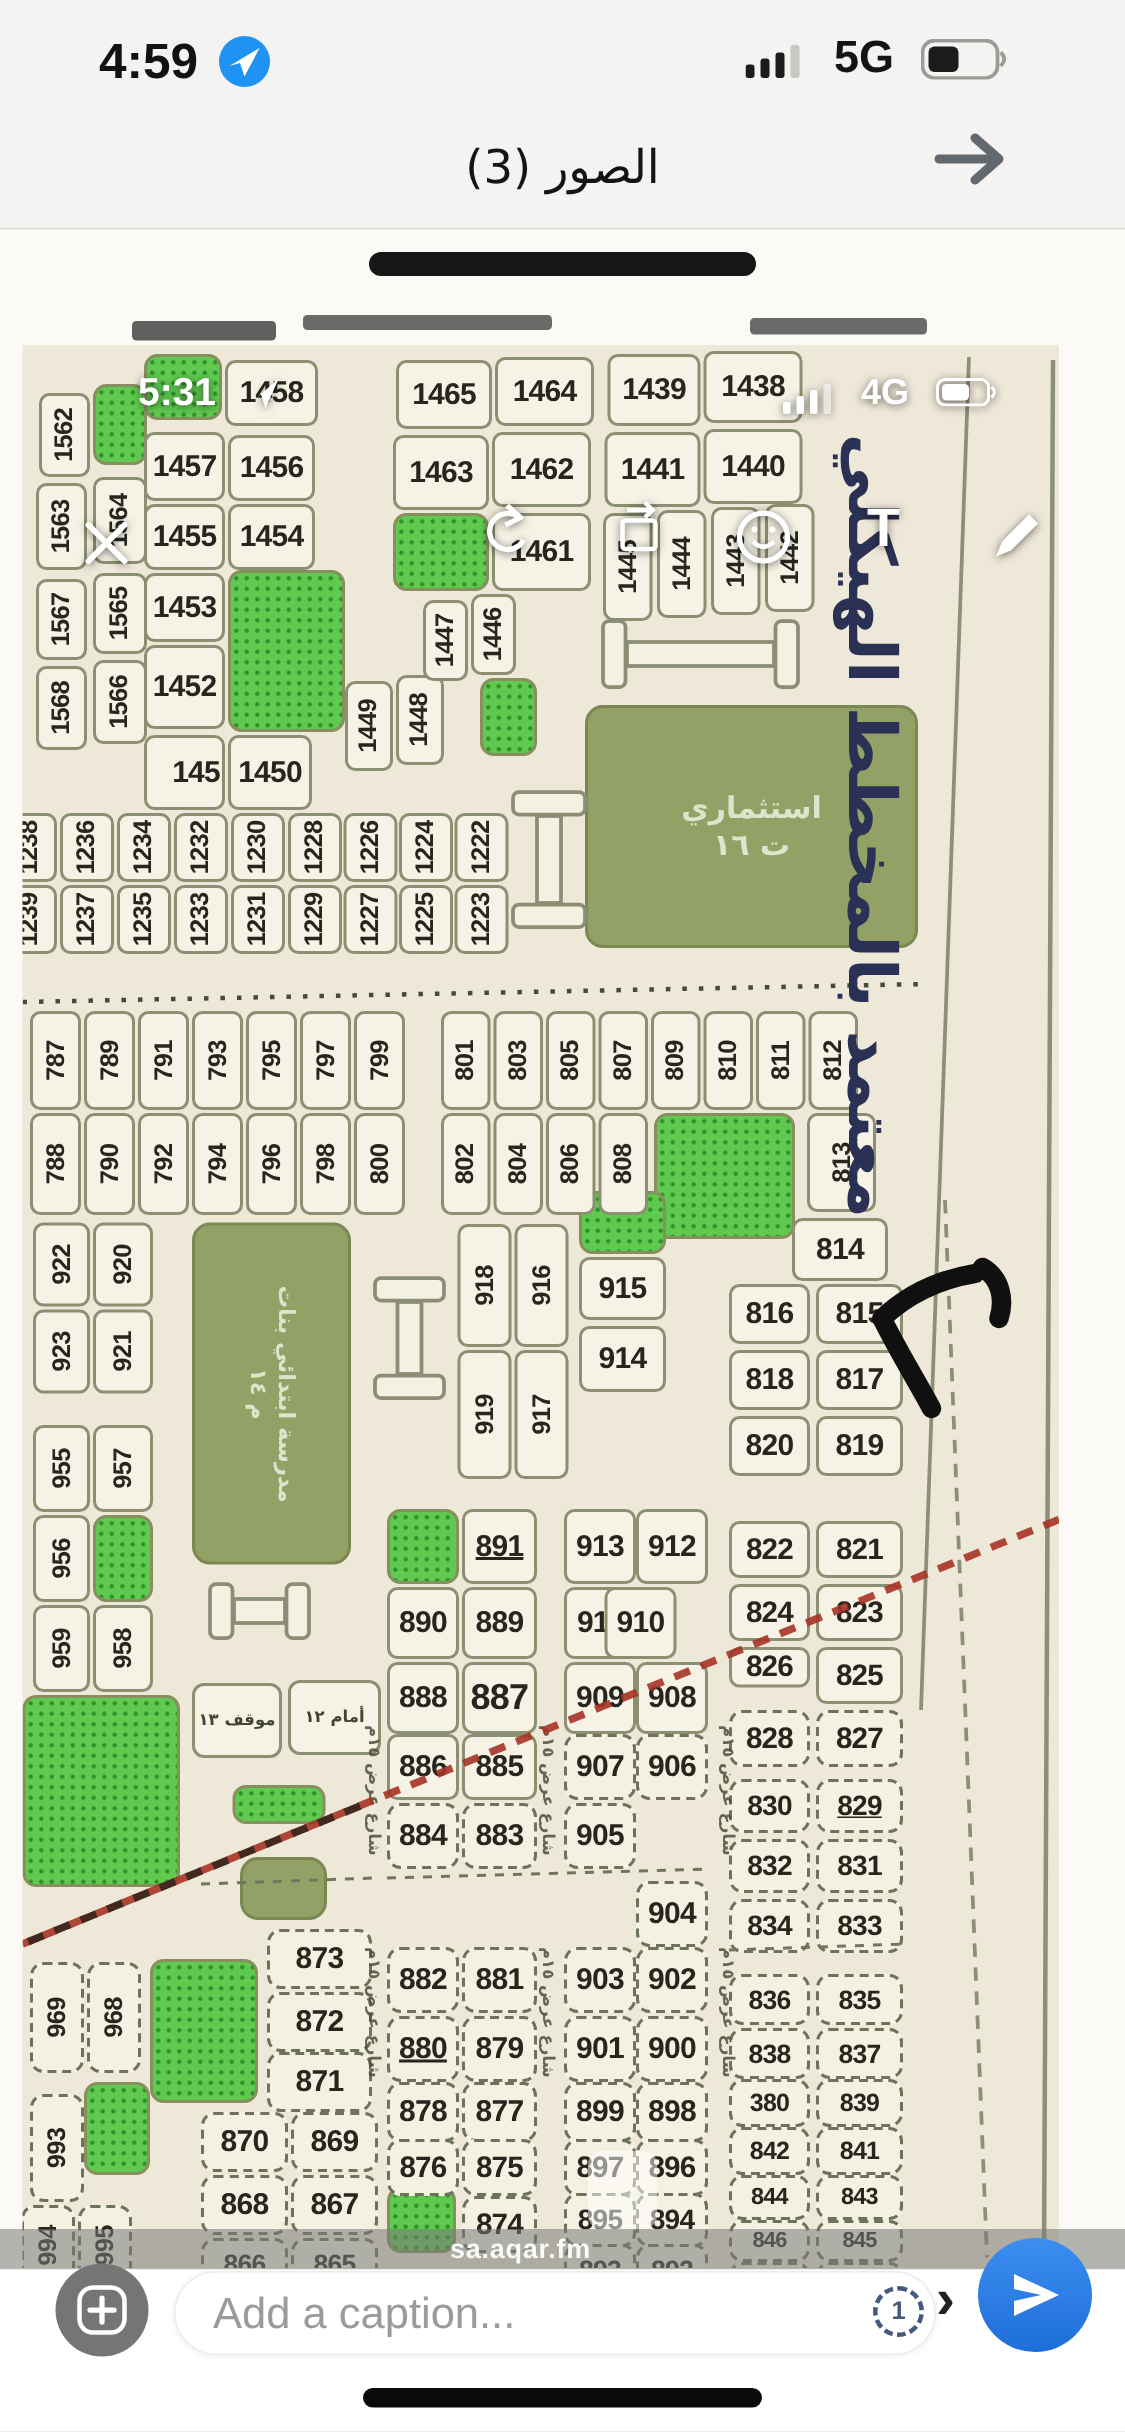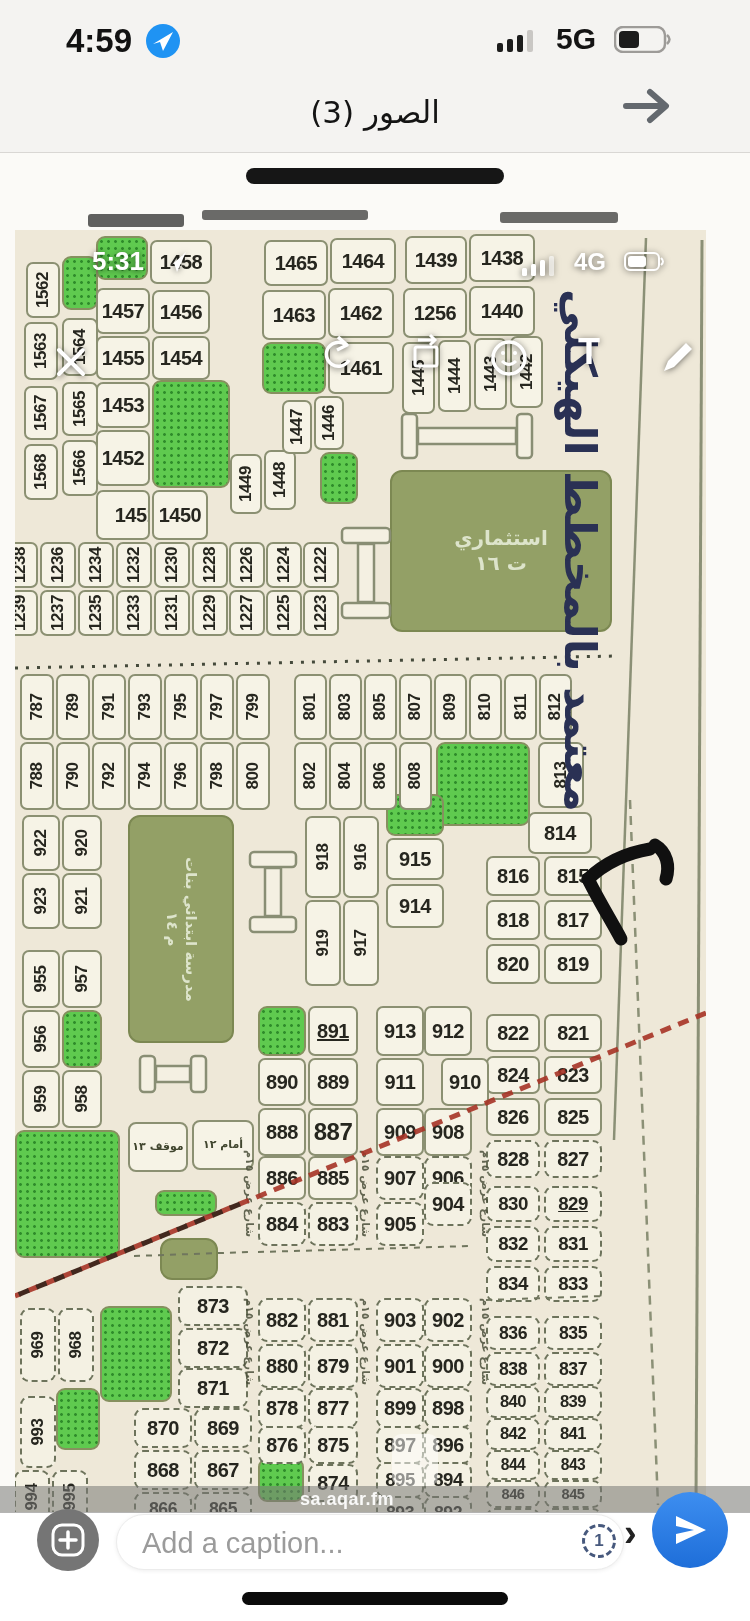--- a/index.html
+++ b/index.html
@@ -195,21 +195,21 @@
       <div class="plot" style="position: absolute; left: 313px; top: 112px; width: 66px; height: 52px;">
         <span style="font-size: 20px;">1461</span>
       </div>
       <div class="plot" style="position: absolute; left: 390px; top: 6px; width: 62px; height: 48px;">
         <span style="font-size: 20px;">1439</span>
       </div>
       <div class="plot" style="position: absolute; left: 454px; top: 4px; width: 66px; height: 48px;">
         <span style="font-size: 20px;">1438</span>
       </div>
       <div class="plot" style="position: absolute; left: 388px; top: 58px; width: 64px; height: 50px;">
-        <span style="font-size: 20px;">1256</span>
+        <span style="font-size: 20px;">1441</span>
       </div>
       <div class="plot" style="position: absolute; left: 454px; top: 56px; width: 66px; height: 50px;">
         <span style="font-size: 20px;">1440</span>
       </div>
       <div class="plot" style="position: absolute; left: 387px; top: 112px; width: 33px; height: 72px;">
         <span class="rot" style="font-size: 17px;">1445</span>
       </div>
       <div class="plot" style="position: absolute; left: 423px; top: 110px; width: 33px; height: 72px;">
         <span class="rot" style="font-size: 17px;">1444</span>
       </div>
@@ -380,21 +380,21 @@
       </div>
       <div class="plot" style="position: absolute; left: 529px; top: 784px; width: 58px; height: 38px;">
         <span style="font-size: 19.76px;">821</span>
       </div>
       <div class="plot" style="position: absolute; left: 471px; top: 826px; width: 54px; height: 38px;">
         <span style="font-size: 19.76px;">824</span>
       </div>
       <div class="plot" style="position: absolute; left: 529px; top: 826px; width: 58px; height: 38px;">
         <span style="font-size: 19.76px;">823</span>
       </div>
-      <div class="plot" style="position: absolute; left: 471px; top: 868px; width: 54px; height: 38px;">
+      <div class="plot" style="position: absolute; left: 471px; top: 868px; width: 54px; height: 27px;">
         <span style="font-size: 19.76px;">826</span>
       </div>
       <div class="plot" style="position: absolute; left: 529px; top: 868px; width: 58px; height: 38px;">
         <span style="font-size: 19.76px;">825</span>
       </div>
       <div class="plot pd" style="position: absolute; left: 471px; top: 910px; width: 54px; height: 38px;">
         <span style="font-size: 19.76px;">828</span>
       </div>
       <div class="plot pd" style="position: absolute; left: 529px; top: 910px; width: 58px; height: 38px;">
         <span style="font-size: 19.76px;">827</span>
@@ -423,21 +423,21 @@
       <div class="plot pd" style="position: absolute; left: 529px; top: 1086px; width: 58px; height: 34px;">
         <span style="font-size: 17.68px;">835</span>
       </div>
       <div class="plot pd" style="position: absolute; left: 471px; top: 1122px; width: 54px; height: 34px;">
         <span style="font-size: 17.68px;">838</span>
       </div>
       <div class="plot pd" style="position: absolute; left: 529px; top: 1122px; width: 58px; height: 34px;">
         <span style="font-size: 17.68px;">837</span>
       </div>
       <div class="plot pd" style="position: absolute; left: 471px; top: 1156px; width: 54px; height: 32px;">
-        <span style="font-size: 16.64px;">840</span>
+        <span style="font-size: 16.64px;">380</span>
       </div>
       <div class="plot pd" style="position: absolute; left: 529px; top: 1156px; width: 58px; height: 32px;">
         <span style="font-size: 16.64px;">839</span>
       </div>
       <div class="plot pd" style="position: absolute; left: 471px; top: 1188px; width: 54px; height: 32px;">
         <span style="font-size: 16.64px;">842</span>
       </div>
       <div class="plot pd" style="position: absolute; left: 529px; top: 1188px; width: 58px; height: 32px;">
         <span style="font-size: 16.64px;">841</span>
       </div>
@@ -526,21 +526,21 @@
       </div>
       <div class="plot pd" style="position: absolute; left: 293px; top: 972px; width: 50px; height: 44px;">
         <span style="font-size: 20px;">883</span>
       </div>
       <div class="plot pd" style="position: absolute; left: 243px; top: 1068px; width: 48px; height: 44px;">
         <span style="font-size: 20px;">882</span>
       </div>
       <div class="plot pd" style="position: absolute; left: 293px; top: 1068px; width: 50px; height: 44px;">
         <span style="font-size: 20px;">881</span>
       </div>
-      <div class="plot pd" style="position: absolute; left: 243px; top: 1114px; width: 48px; height: 44px;">
+      <div class="plot pd" style="position: absolute; left: 243px; top: 1114px; width: 48px; height: 44px; text-decoration: underline;">
         <span style="font-size: 20px;">880</span>
       </div>
       <div class="plot pd" style="position: absolute; left: 293px; top: 1114px; width: 50px; height: 44px;">
         <span style="font-size: 20px;">879</span>
       </div>
       <div class="plot pd" style="position: absolute; left: 243px; top: 1158px; width: 48px; height: 40px;">
         <span style="font-size: 20px;">878</span>
       </div>
       <div class="plot pd" style="position: absolute; left: 293px; top: 1158px; width: 50px; height: 40px;">
         <span style="font-size: 20px;">877</span>
@@ -556,39 +556,39 @@
       </div>
       <div class="plot" style="position: absolute; left: 361px; top: 776px; width: 48px; height: 50px;">
         <span style="font-size: 20px;">913</span>
       </div>
       <div class="plot" style="position: absolute; left: 409px; top: 776px; width: 48px; height: 50px;">
         <span style="font-size: 20px;">912</span>
       </div>
       <div class="plot" style="position: absolute; left: 361px; top: 828px; width: 48px; height: 48px;">
         <span style="font-size: 20px;">911</span>
       </div>
-      <div class="plot" style="position: absolute; left: 426px; top: 828px; width: 48px; height: 48px;">
+      <div class="plot" style="position: absolute; left: 388px; top: 828px; width: 48px; height: 48px;">
         <span style="font-size: 20px;">910</span>
       </div>
       <div class="plot" style="position: absolute; left: 361px; top: 878px; width: 48px; height: 48px;">
         <span style="font-size: 20px;">909</span>
       </div>
       <div class="plot" style="position: absolute; left: 409px; top: 878px; width: 48px; height: 48px;">
         <span style="font-size: 20px;">908</span>
       </div>
       <div class="plot pd" style="position: absolute; left: 361px; top: 926px; width: 48px; height: 44px;">
         <span style="font-size: 20px;">907</span>
       </div>
       <div class="plot pd" style="position: absolute; left: 409px; top: 926px; width: 48px; height: 44px;">
         <span style="font-size: 20px;">906</span>
       </div>
       <div class="plot pd" style="position: absolute; left: 361px; top: 972px; width: 48px; height: 44px;">
         <span style="font-size: 20px;">905</span>
       </div>
-      <div class="plot pd" style="position: absolute; left: 409px; top: 952px; width: 48px; height: 44px;">
+      <div class="plot pd" style="position: absolute; left: 409px; top: 1024px; width: 48px; height: 44px;">
         <span style="font-size: 20px;">904</span>
       </div>
       <div class="plot pd" style="position: absolute; left: 361px; top: 1068px; width: 48px; height: 44px;">
         <span style="font-size: 20px;">903</span>
       </div>
       <div class="plot pd" style="position: absolute; left: 409px; top: 1068px; width: 48px; height: 44px;">
         <span style="font-size: 20px;">902</span>
       </div>
       <div class="plot pd" style="position: absolute; left: 361px; top: 1114px; width: 48px; height: 44px;">
         <span style="font-size: 20px;">901</span>

